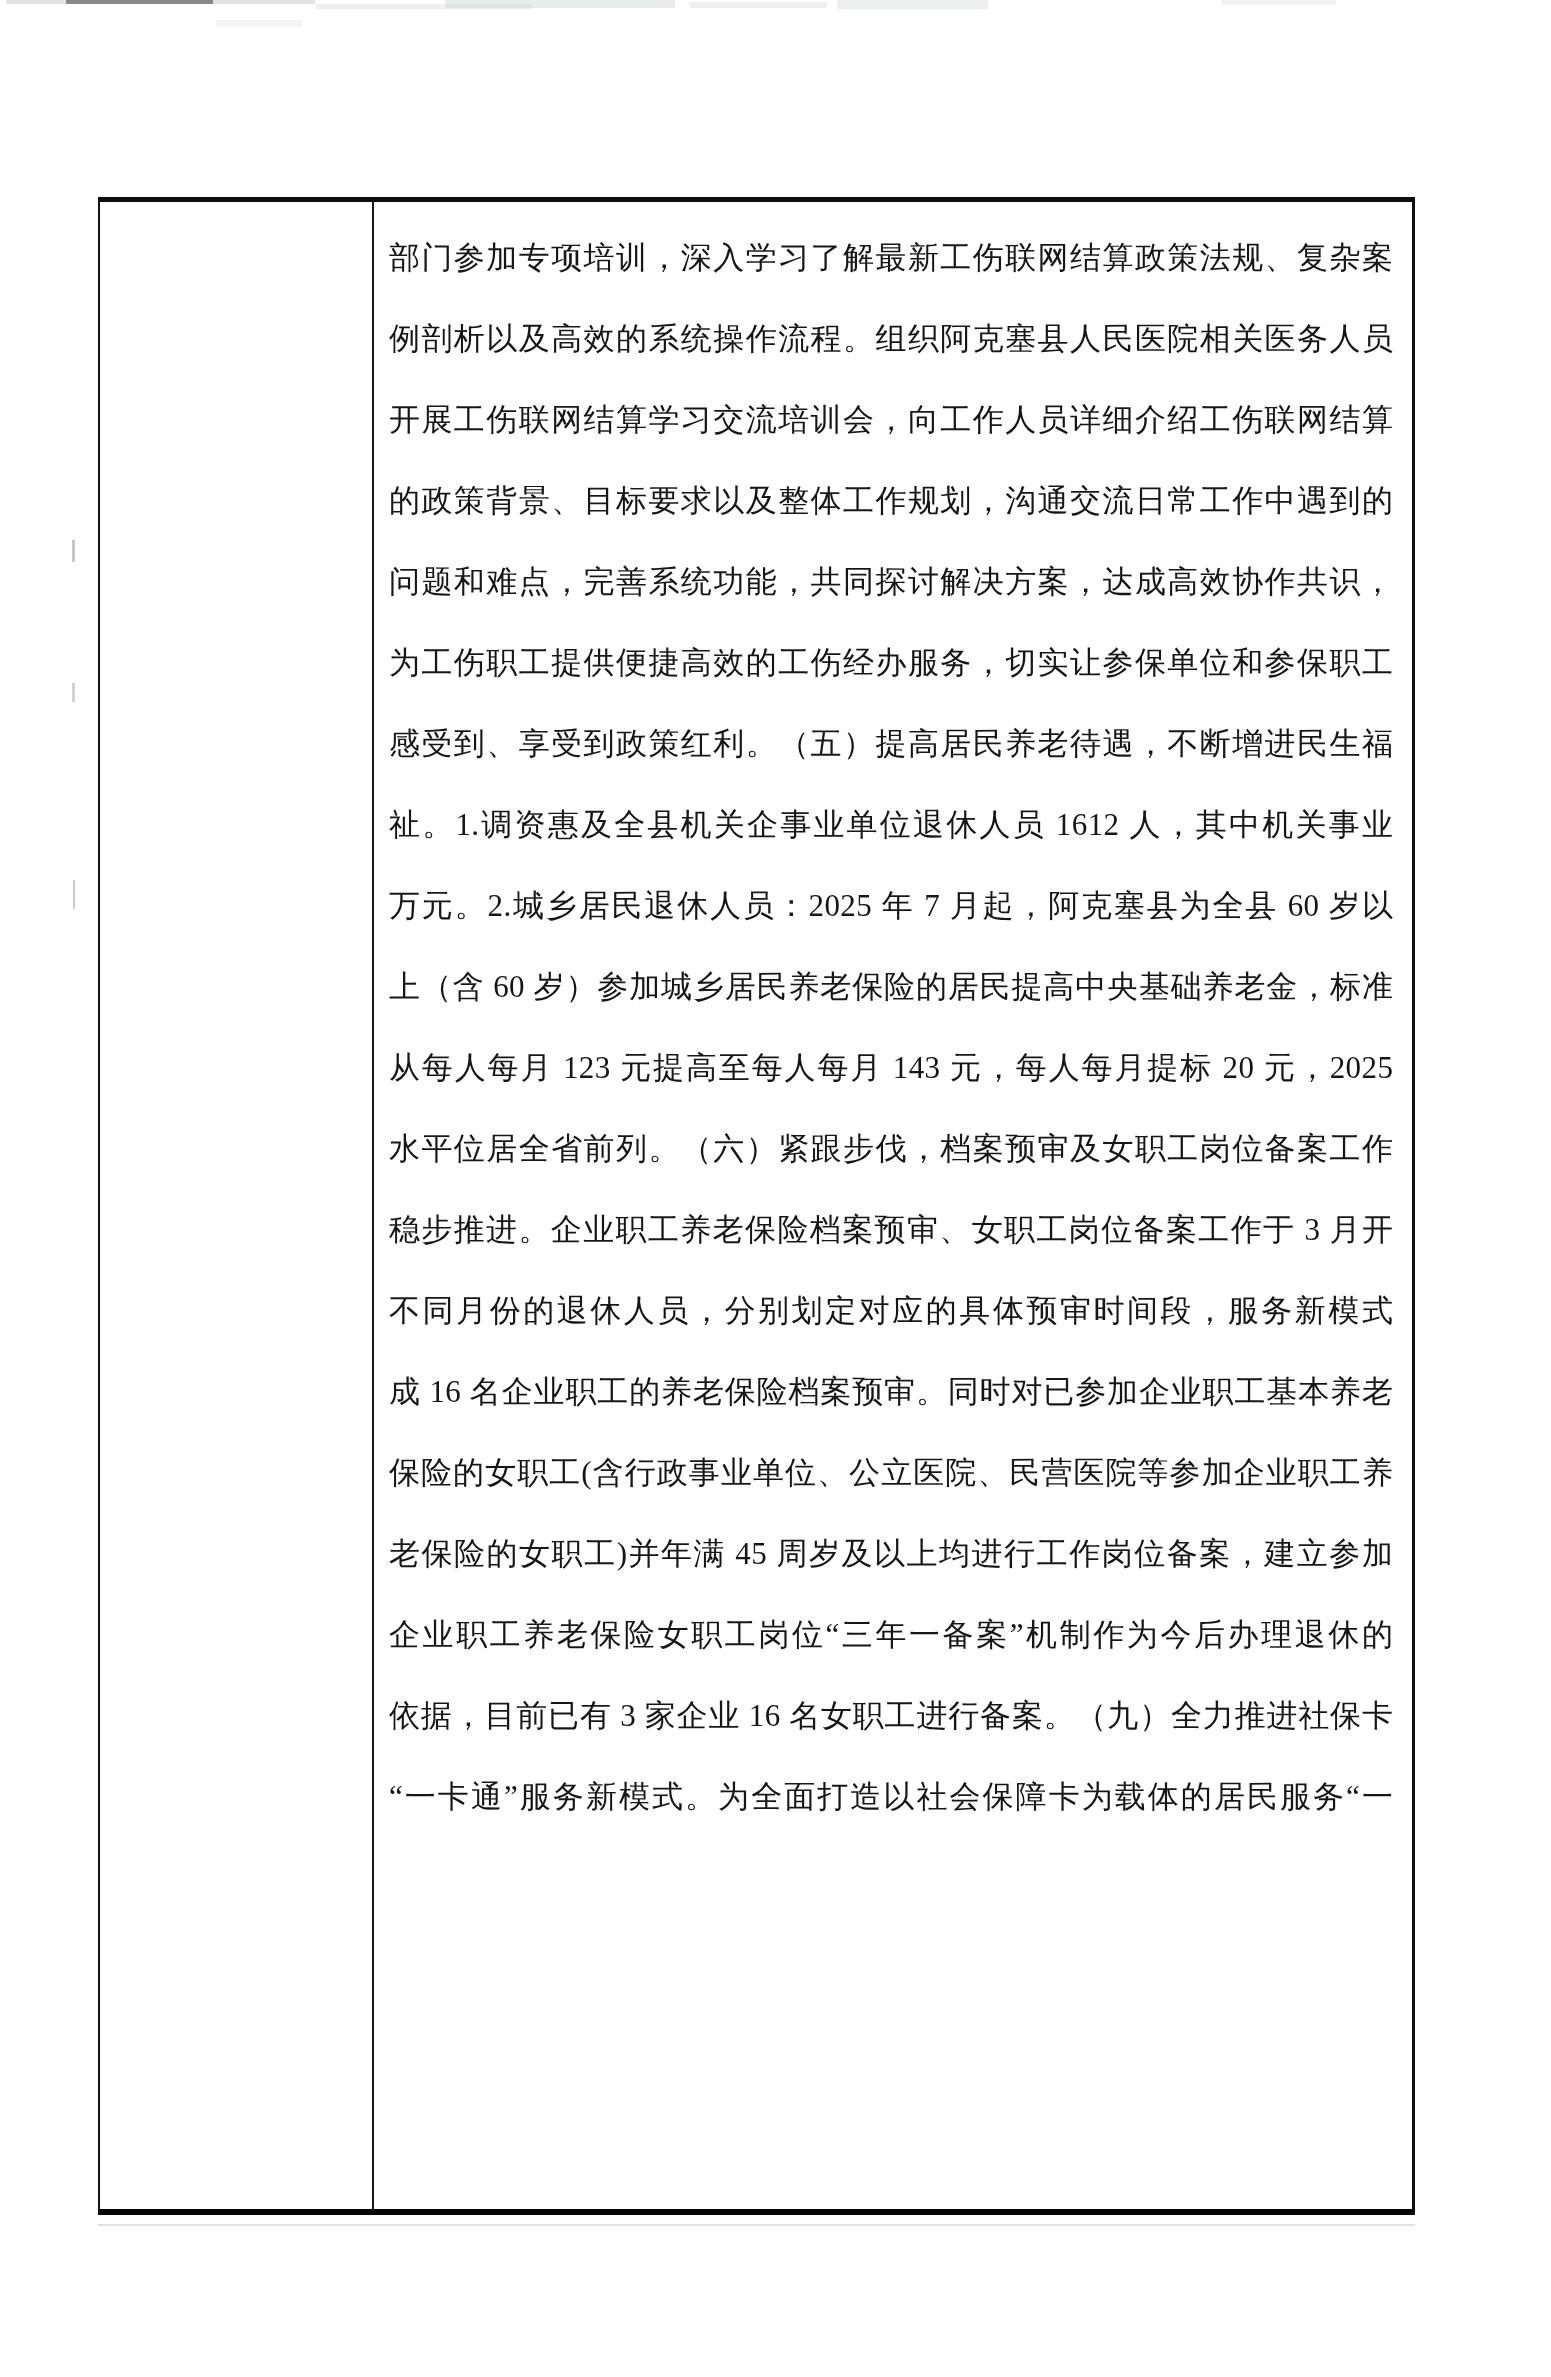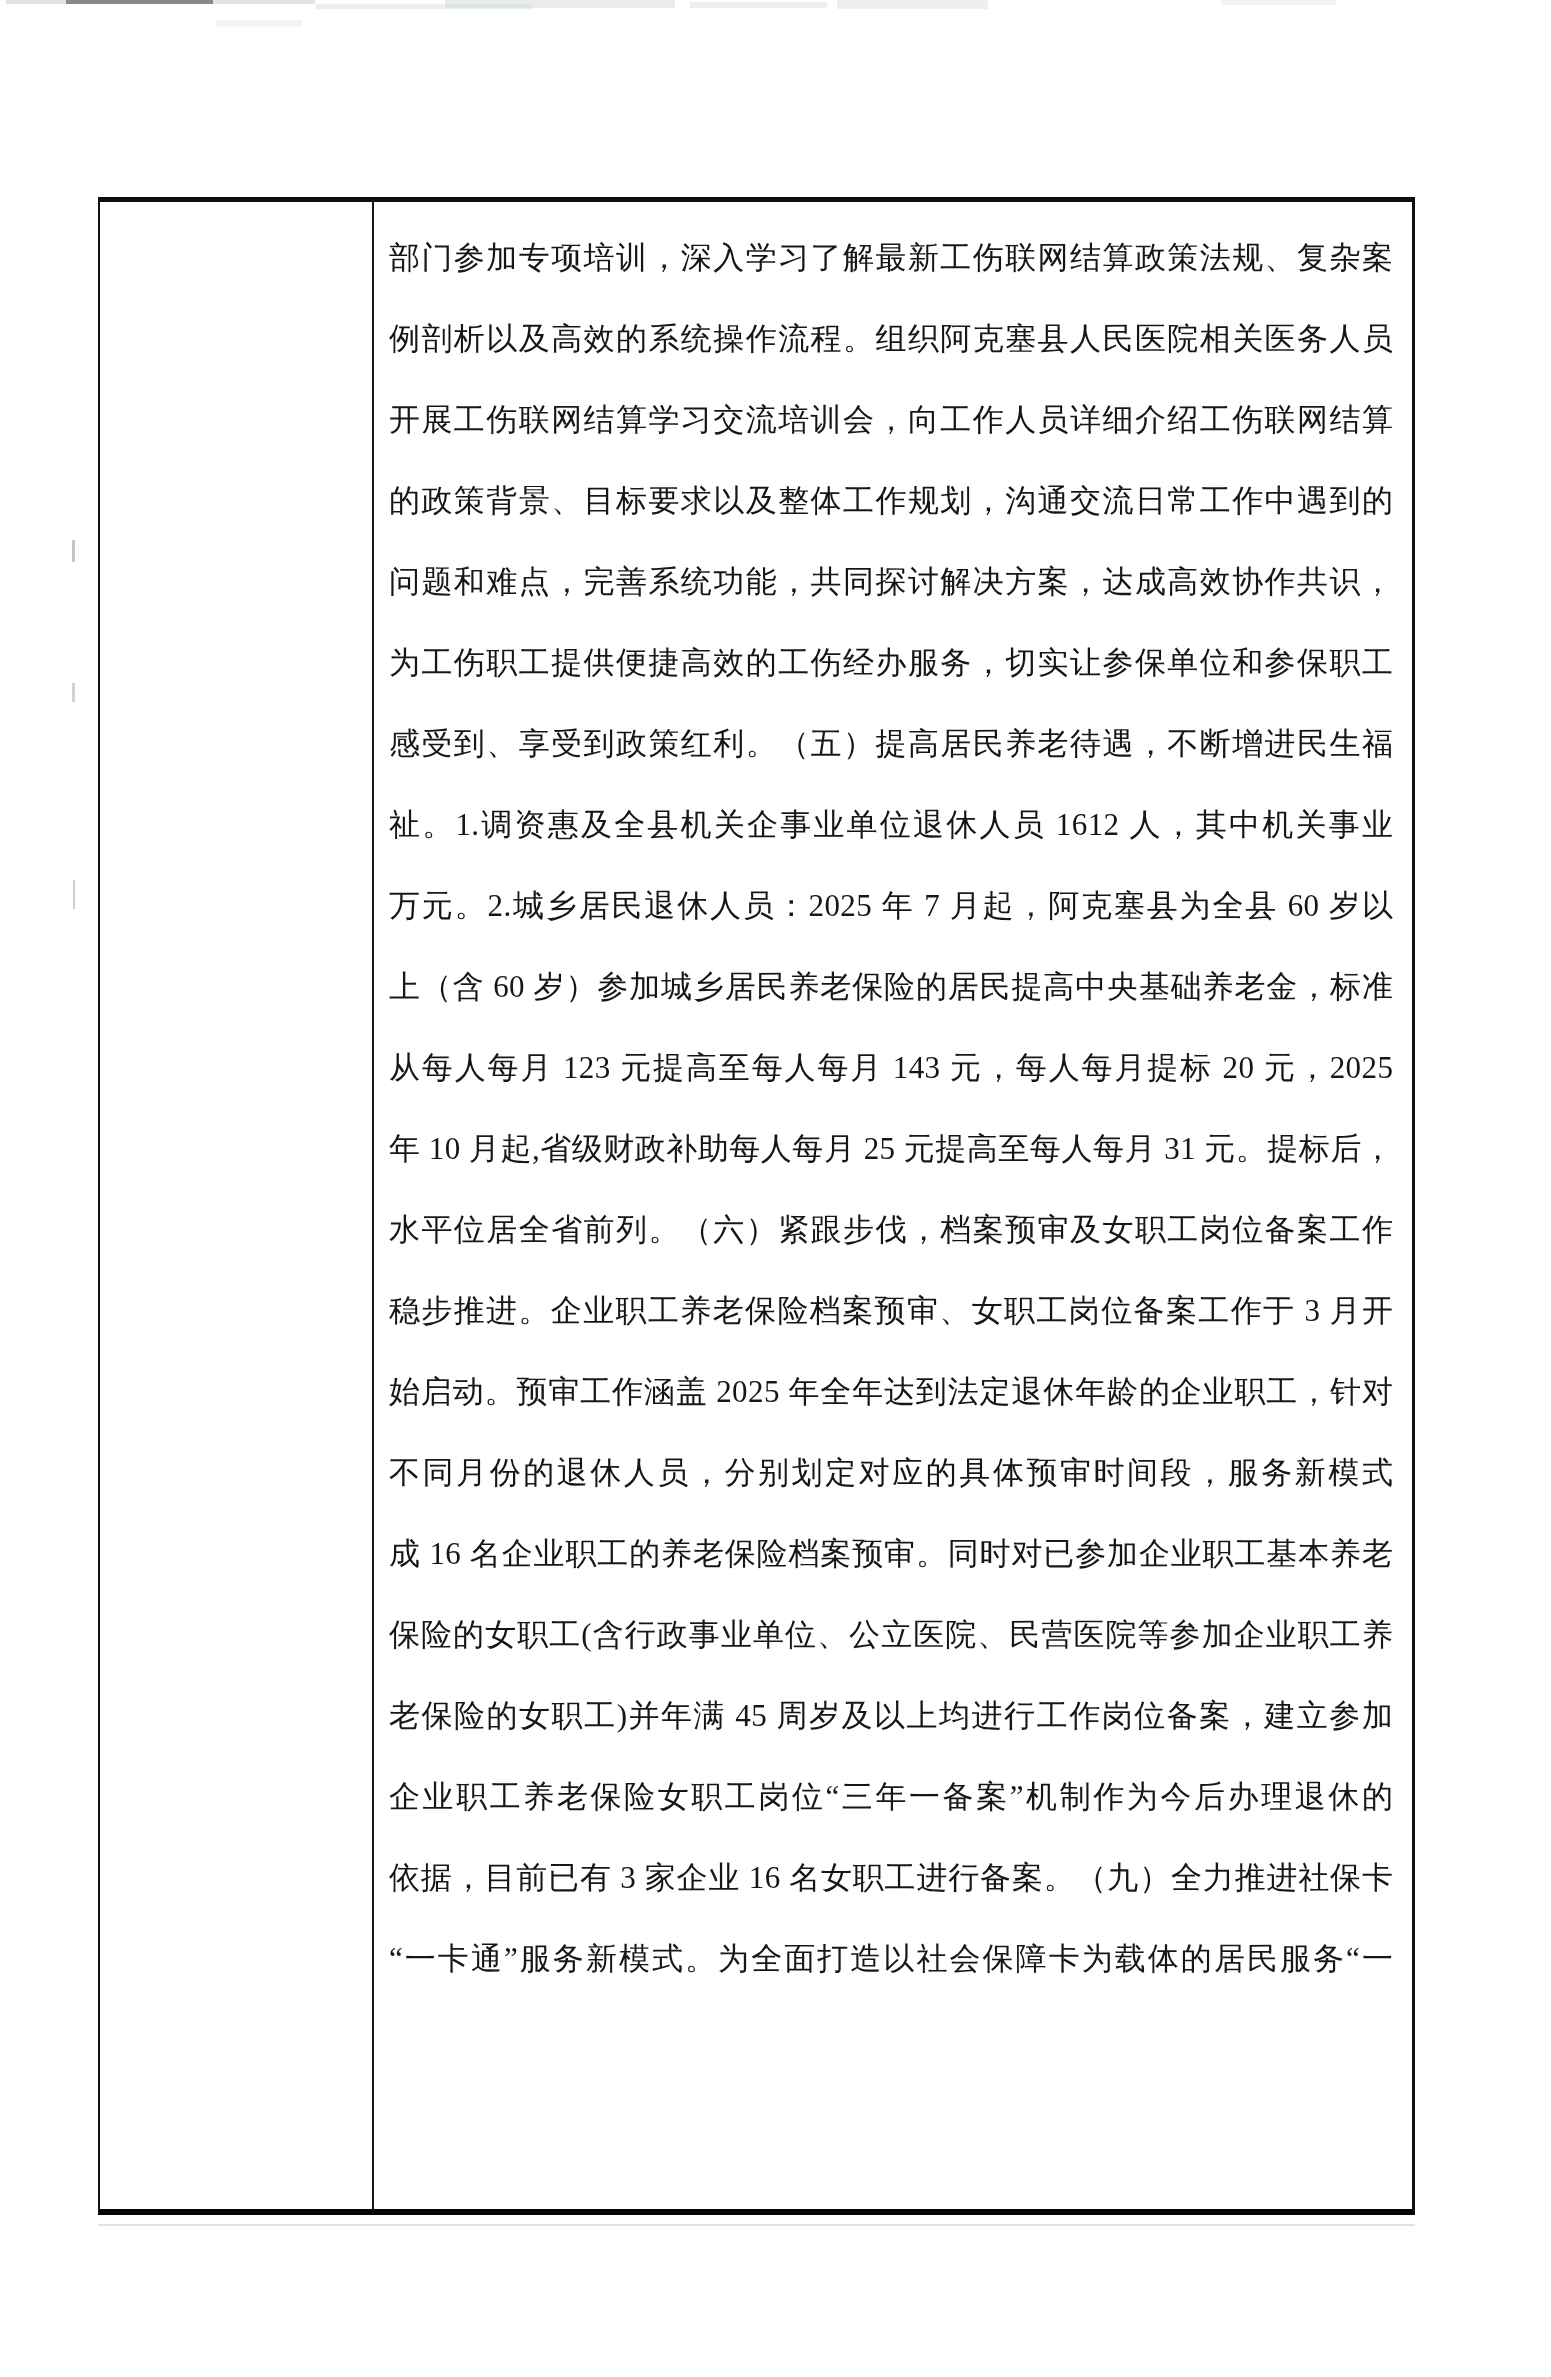--- a/index.html
+++ b/index.html
@@ -76,24 +76,22 @@
         <div class="line">例剖析以及高效的系统操作流程。组织阿克塞县人民医院相关医务人员</div>
         <div class="line">开展工伤联网结算学习交流培训会，向工作人员详细介绍工伤联网结算</div>
         <div class="line">的政策背景、目标要求以及整体工作规划，沟通交流日常工作中遇到的</div>
         <div class="line">问题和难点，完善系统功能，共同探讨解决方案，达成高效协作共识，</div>
         <div class="line">为工伤职工提供便捷高效的工伤经办服务，切实让参保单位和参保职工</div>
         <div class="line">感受到、享受到政策红利。（五）提高居民养老待遇，不断增进民生福</div>
         <div class="line">祉。1.调资惠及全县机关企事业单位退休人员 1612 人，其中机关事业</div>
         <div class="line">万元。2.城乡居民退休人员：2025 年 7 月起，阿克塞县为全县 60 岁以</div>
         <div class="line">上（含 60 岁）参加城乡居民养老保险的居民提高中央基础养老金，标准</div>
         <div class="line">从每人每月 123 元提高至每人每月 143 元，每人每月提标 20 元，2025</div>
-        <div class="line">年 10 月起,省级财政补助每人每月 25 元提高至每人每月 31 元。提标后，</div>
         <div class="line">水平位居全省前列。（六）紧跟步伐，档案预审及女职工岗位备案工作</div>
         <div class="line">稳步推进。企业职工养老保险档案预审、女职工岗位备案工作于 3 月开</div>
-        <div class="line">始启动。预审工作涵盖 2025 年全年达到法定退休年龄的企业职工，针对</div>
         <div class="line">不同月份的退休人员，分别划定对应的具体预审时间段，服务新模式</div>
         <div class="line">成 16 名企业职工的养老保险档案预审。同时对已参加企业职工基本养老</div>
         <div class="line">保险的女职工(含行政事业单位、公立医院、民营医院等参加企业职工养</div>
         <div class="line">老保险的女职工)并年满 45 周岁及以上均进行工作岗位备案，建立参加</div>
         <div class="line">企业职工养老保险女职工岗位“三年一备案”机制作为今后办理退休的</div>
         <div class="line">依据，目前已有 3 家企业 16 名女职工进行备案。（九）全力推进社保卡</div>
         <div class="line">“一卡通”服务新模式。为全面打造以社会保障卡为载体的居民服务“一</div>
       </div>
   </div>
 </div>

